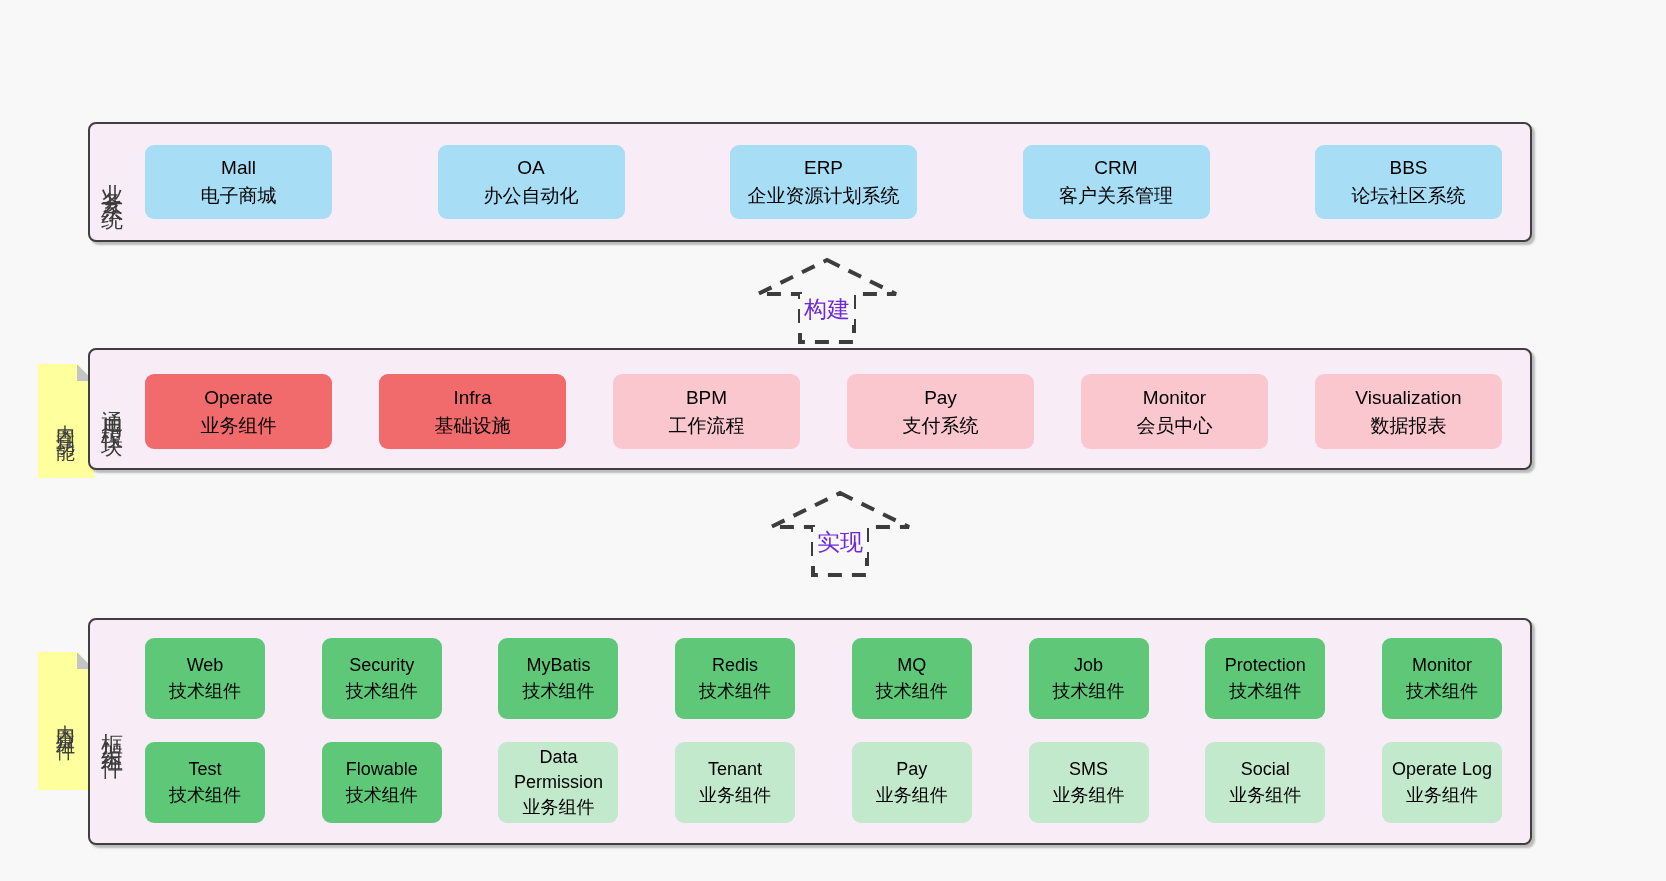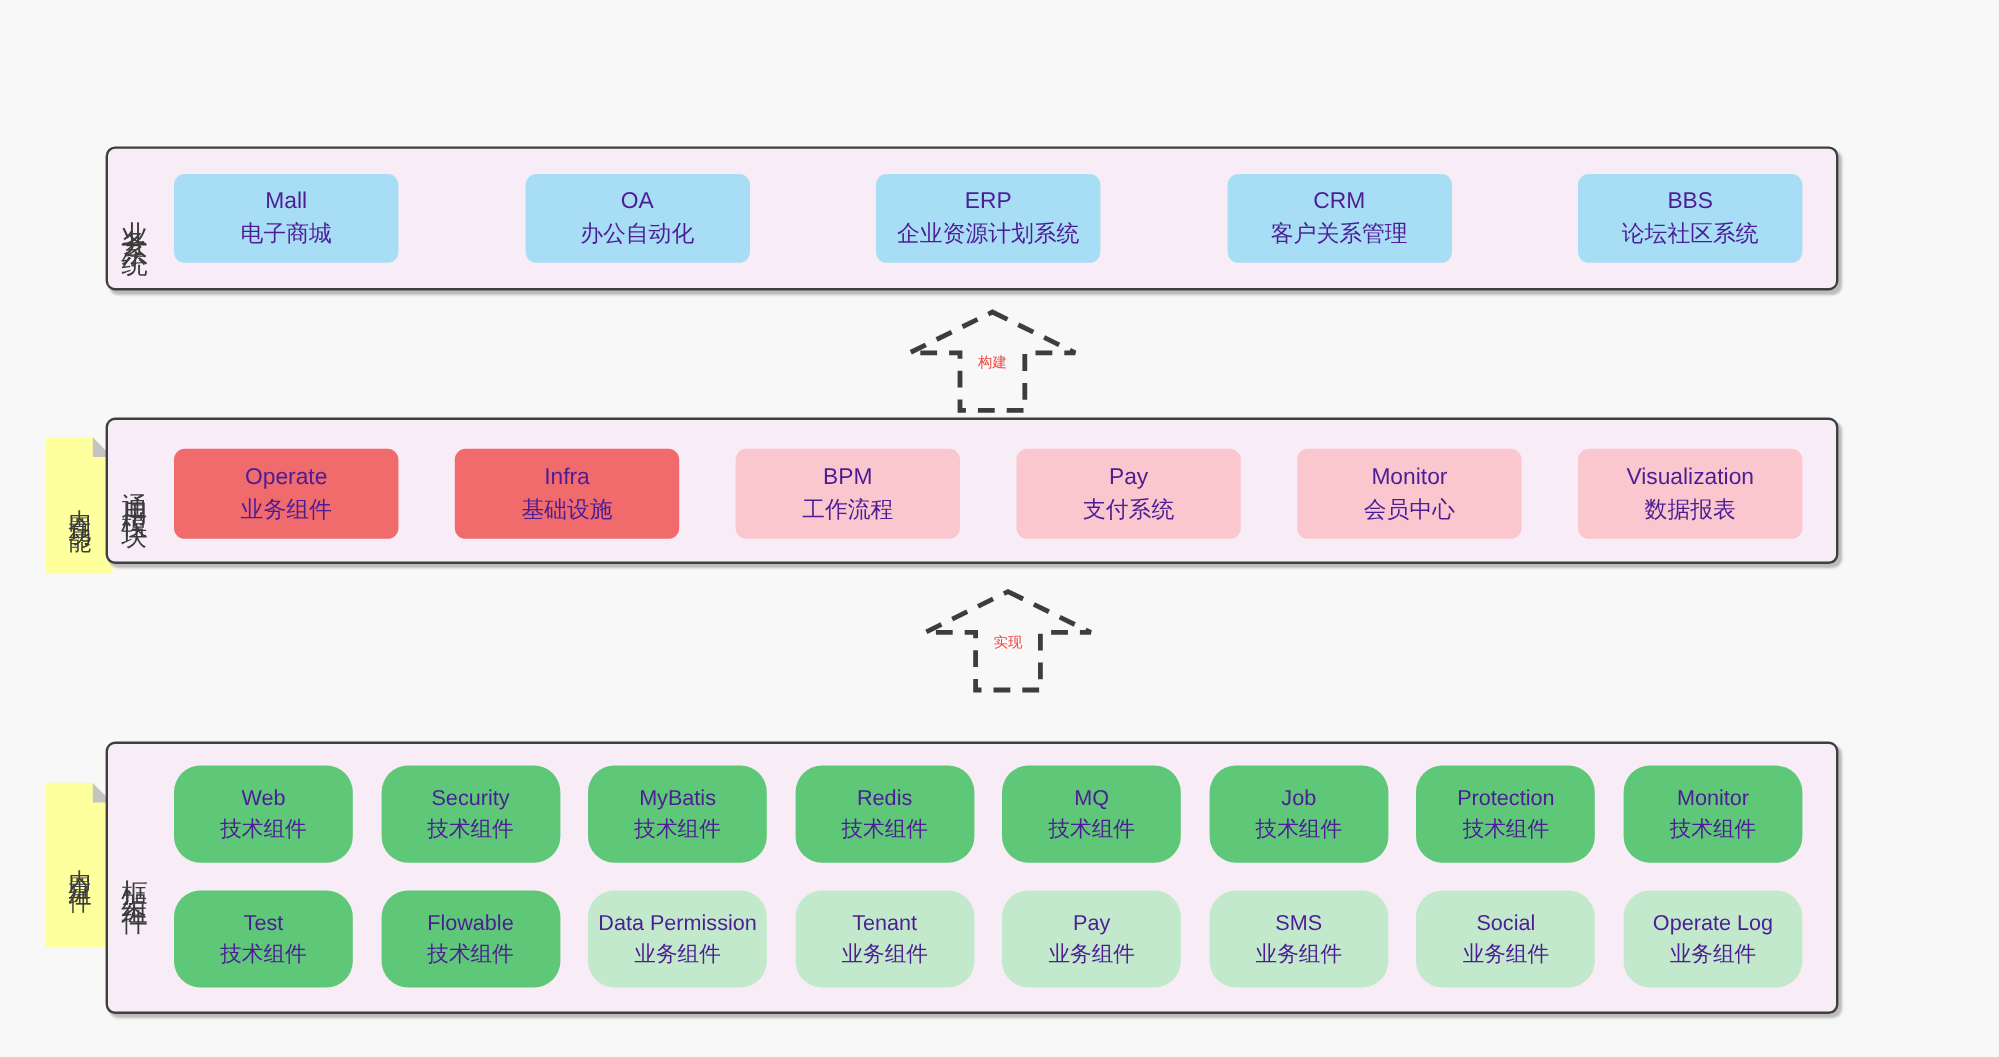--- a/index.html
+++ b/index.html
@@ -26,42 +26,42 @@
   }
   .row {
     display:flex; justify-content:space-between;
     margin-left:55px; margin-right:28px;
   }
 
   
   .node {
     display:flex; flex-direction:column; align-items:center; justify-content:center;
     border-radius:9px; text-align:center; line-height:1.45;
-    font-size:19px; color:#4c1d95; padding:2px 6px;
+    font-size:19px; color:#000000; padding:2px 6px;
   }
   .node-en { display:block; }
   .node-zh { display:block; }
   .n-blue  { background:#a8ddf6; }
   .n-red   { background:#f16a6c; }
   .n-pink  { background:#fbc7cf; }
   .n-gdark { background:#5ec878; }
   .n-glight{ background:#c2e9cb; }
 
   .panel-business   { top:122px; height:120px; }
   .panel-business .row { margin-top:21px; }
   .panel-business .node { width:187px; height:74px; }
 
   .panel-modules    { top:348px; height:122px; }
   .panel-modules .row { margin-top:24px; }
   .panel-modules .node { width:187px; height:75px; }
 
   .panel-components { top:618px; height:227px; }
   .panel-components .row1 { margin-top:18px; }
   .panel-components .row2 { margin-top:23px; }
-  .panel-components .node { width:149px; height:81px; font-size:18px; line-height:1.4;border-radius:22px; }
+  .panel-components .node { width:120px; height:81px; font-size:18px; line-height:1.4; }
 
   
   .sticky {
     position:absolute; left:38px; width:56px; background:#feff9d; z-index:1;
     display:flex; align-items:center; justify-content:center;
     clip-path:polygon(0 0, calc(100% - 17px) 0, 100% 17px, 100% 100%, 0 100%);
   }
   .sticky::after {
     content:""; position:absolute; top:0; right:0; width:17px; height:17px;
     background:#c4c4c4;
@@ -75,21 +75,21 @@
     white-space:nowrap;
   }
 
   
   .arrow { position:absolute; width:150px; height:92px; z-index:1; }
   .arrow-1 { left:752px; top:254px; }
   .arrow-2 { left:765px; top:487px; }
   .arrow svg { position:absolute; inset:0; overflow:visible; }
   .arrow-label {
     position:absolute; left:50%; top:40px; transform:translateX(-50%);
-    background:#f8f8f8; padding:0 4px; font-size:12px; color:#ef4444;
+    background:#f8f8f8; padding:0 4px; font-size:23px; color:#6d28d9;
     white-space:nowrap;
     text-align:center;
   }
 </style>
 </head>
 <body>
 
 <div class="canvas">
 
   <div class="panel panel-business">

